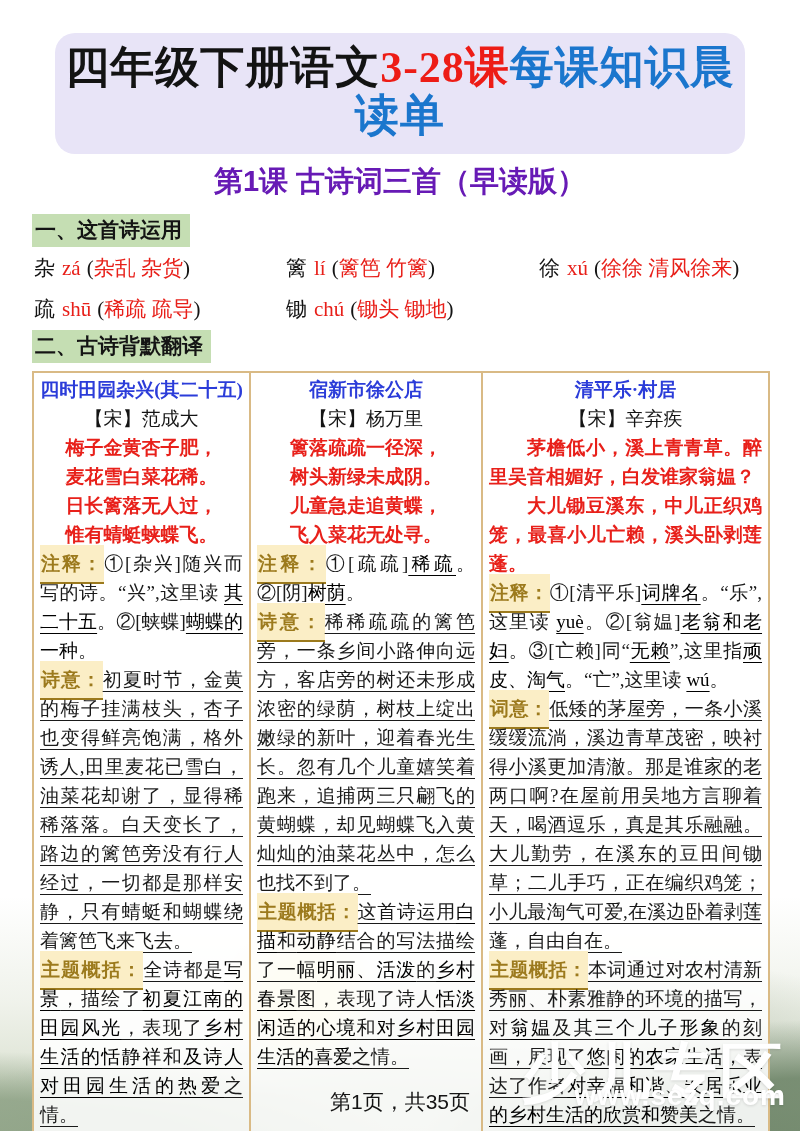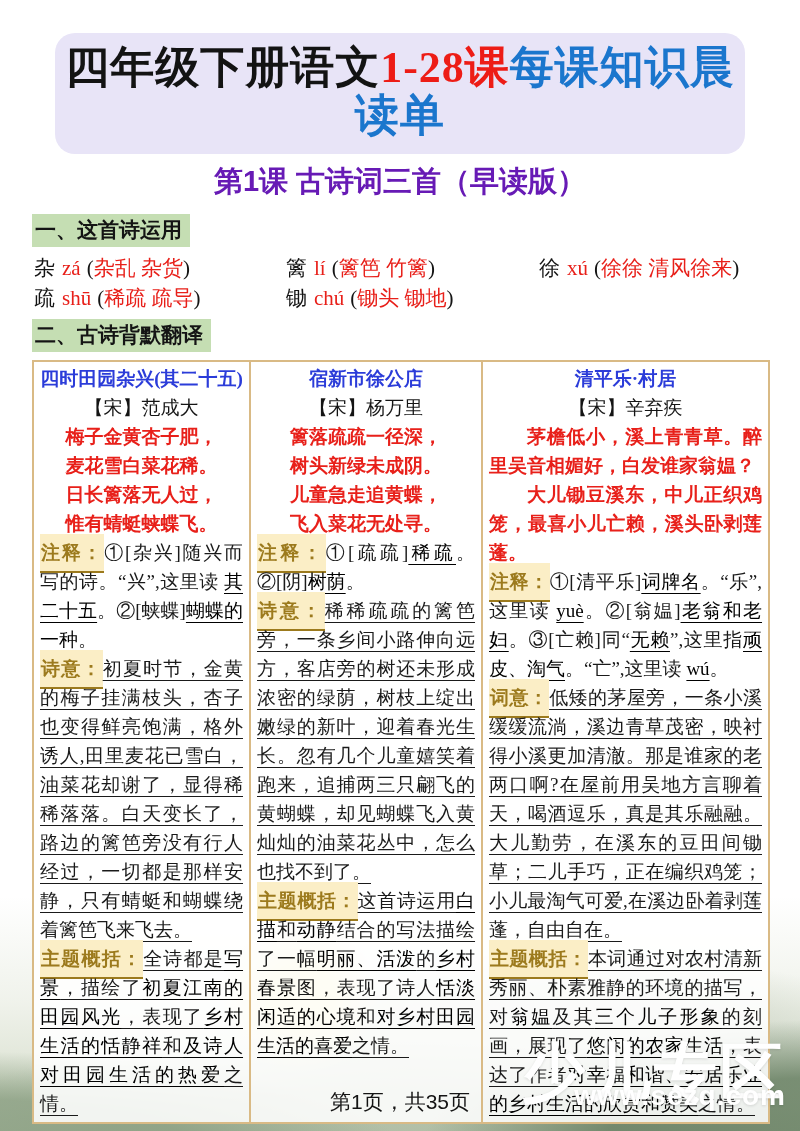--- a/index.html
+++ b/index.html
@@ -37,21 +37,21 @@
   }
   
   .content{position:relative;z-index:1;padding:0 32px;}
   .sec-heading{
     display:inline-block;background:#c5deb3;color:#141414;font-weight:bold;
     font-size:21px;padding:2px 8px 3px 3px;margin:2px 0 6px 0;
     font-family:"Liberation Sans","DejaVu Sans",sans-serif;
   }
   .word-grid{
     display:grid;grid-template-columns:252px 253px auto;
-    row-gap:4px;font-size:21px;line-height:26px;margin:2px 0 6px 2px;
+    row-gap:15px;font-size:21px;line-height:26px;margin:2px 0 6px 2px;
   }
   .word-item{white-space:nowrap;}
   .w-char{color:#141414;margin-right:7px;}
   .w-pinyin{color:#e8201a;margin-right:6px;}
   .w-paren{color:#141414;}
   .w-red{color:#e8201a;}
   
   table.poems{
     width:736px;border-collapse:collapse;table-layout:fixed;
     background:transparent;margin-top:2px;
@@ -91,21 +91,21 @@
     text-align:center;color:#141414;font-size:21px;
     font-family:"Liberation Sans","DejaVu Sans",sans-serif;
   }
 </style>
 </head>
 <body>
 
 <div class="landscape"></div>
 
 <div class="main-title-box">
-  <span class="t-black">四年级下册语文</span><span class="t-red">1-28课</span><span class="t-blue">每课知识晨读单</span>
+  <span class="t-black">四年级下册语文</span><span class="t-red">3-28课</span><span class="t-blue">每课知识晨读单</span>
 </div>
 
 <div class="subtitle">第1课 古诗词三首（早读版）</div>
 
 <div class="content">
 
   <div class="sec-heading">一、这首诗运用</div>
   <div class="word-grid">
     <div class="word-item">
       <span class="w-char">杂</span><span class="w-pinyin">zá</span><span class="w-paren">(</span><span class="w-red">杂乱 杂货</span><span class="w-paren">)</span>

